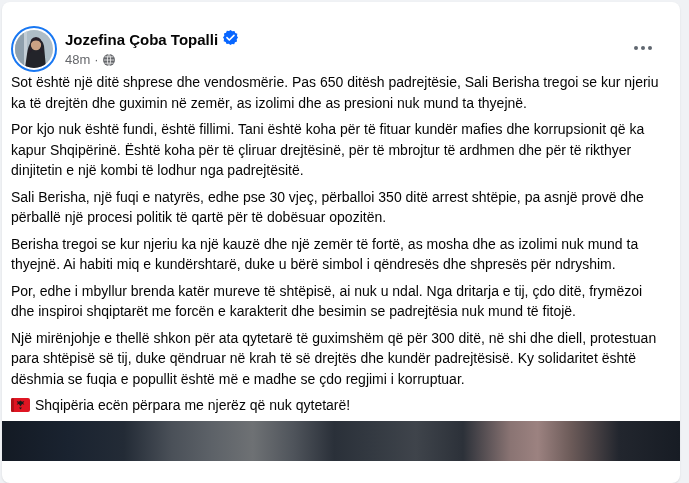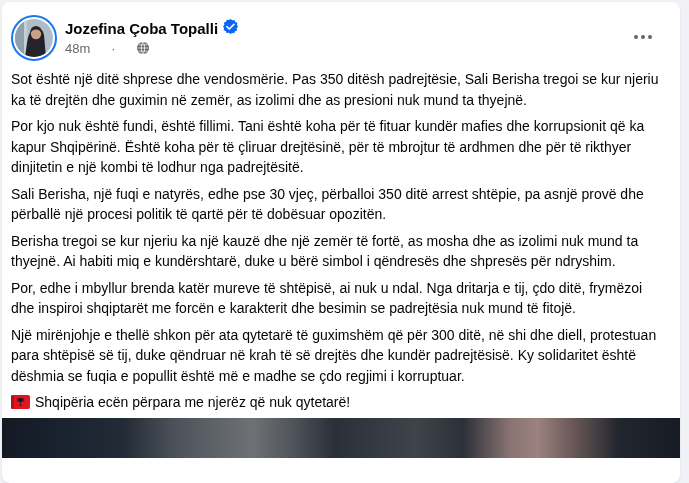--- a/index.html
+++ b/index.html
@@ -16,22 +16,21 @@
     background: #ffffff;
     border-radius: 8px;
     box-shadow: 0 1px 2px rgba(0,0,0,.1);
     padding: 0 16px 0 9px;
     overflow: hidden;
   }
   
   .post-header {
     display: flex;
     align-items: flex-start;
-    padding-top: 13px;
-    margin-bottom: 8px;
+    padding-top: 24px;
   }
   .avatar-ring {
     width: 46px; height: 46px;
     border-radius: 50%;
     border: 2px solid #1877f2;
     background: #ffffff;
     padding: 2px;
     flex: 0 0 auto;
     cursor: pointer;
   }
@@ -48,22 +47,22 @@
   }
   .author-name {
     font-size: 15px;
     font-weight: bold;
     color: #050505;
     cursor: pointer;
   }
   .verified-badge { display: inline-block; margin-top: 1px; }
   .meta-row {
     display: flex;
-    align-items: flex-start;
-    gap: 21px;
+    align-items: center;
+    gap: 4px;
     margin-top: 3px;
     font-size: 13px;
     color: #65676b;
   }
   .more-btn {
     flex: 0 0 auto;
     display: flex;
     align-items: center;
     gap: 3px;
     padding: 14px 12px;
@@ -147,21 +146,21 @@
 
     <div class="more-btn">
       <i></i>
       <i></i>
       <i></i>
     </div>
 
   </header>
 
   <div class="post-body">
-    <div class="para">Sot është një ditë shprese dhe vendosmërie. Pas 350 ditësh padrejtësie, Sali Berisha tregoi se kur njeriu ka të drejtën dhe guximin në zemër, as izolimi dhe as presioni nuk mund ta thyejnë.</div>
+    <div class="para">Sot është një ditë shprese dhe vendosmërie. Pas 650 ditësh padrejtësie, Sali Berisha tregoi se kur njeriu ka të drejtën dhe guximin në zemër, as izolimi dhe as presioni nuk mund ta thyejnë.</div>
     <div class="para">Por kjo nuk është fundi, është fillimi. Tani është koha për të fituar kundër mafies dhe korrupsionit që ka kapur Shqipërinë. Është koha për të çliruar drejtësinë, për të mbrojtur të ardhmen dhe për të rikthyer dinjitetin e një kombi të lodhur nga padrejtësitë.</div>
     <div class="para">Sali Berisha, një fuqi e natyrës, edhe pse 30 vjeç, përballoi 350 ditë arrest shtëpie, pa asnjë provë dhe përballë një procesi politik të qartë për të dobësuar opozitën.</div>
     <div class="para">Berisha tregoi se kur njeriu ka një kauzë dhe një zemër të fortë, as mosha dhe as izolimi nuk mund ta thyejnë. Ai habiti miq e kundërshtarë, duke u bërë simbol i qëndresës dhe shpresës për ndryshim.</div>
     <div class="para">Por, edhe i mbyllur brenda katër mureve të shtëpisë, ai nuk u ndal. Nga dritarja e tij, çdo ditë, frymëzoi dhe inspiroi shqiptarët me forcën e karakterit dhe besimin se padrejtësia nuk mund të fitojë.</div>
     <div class="para">Një mirënjohje e thellë shkon për ata qytetarë të guximshëm që për 300 ditë, në shi dhe diell, protestuan para shtëpisë së tij, duke qëndruar në krah të së drejtës dhe kundër padrejtësisë. Ky solidaritet është dëshmia se fuqia e popullit është më e madhe se çdo regjimi i korruptuar.</div>
     <div class="para flag-line">
       <span class="flag-icon">
         <svg width="19" height="14" viewBox="0 0 19 14">
           <rect width="19" height="14" rx="2" fill="#df1522"></rect>
           <rect x="0" y="0" width="3" height="14" rx="1.5" fill="#b01118"></rect>

